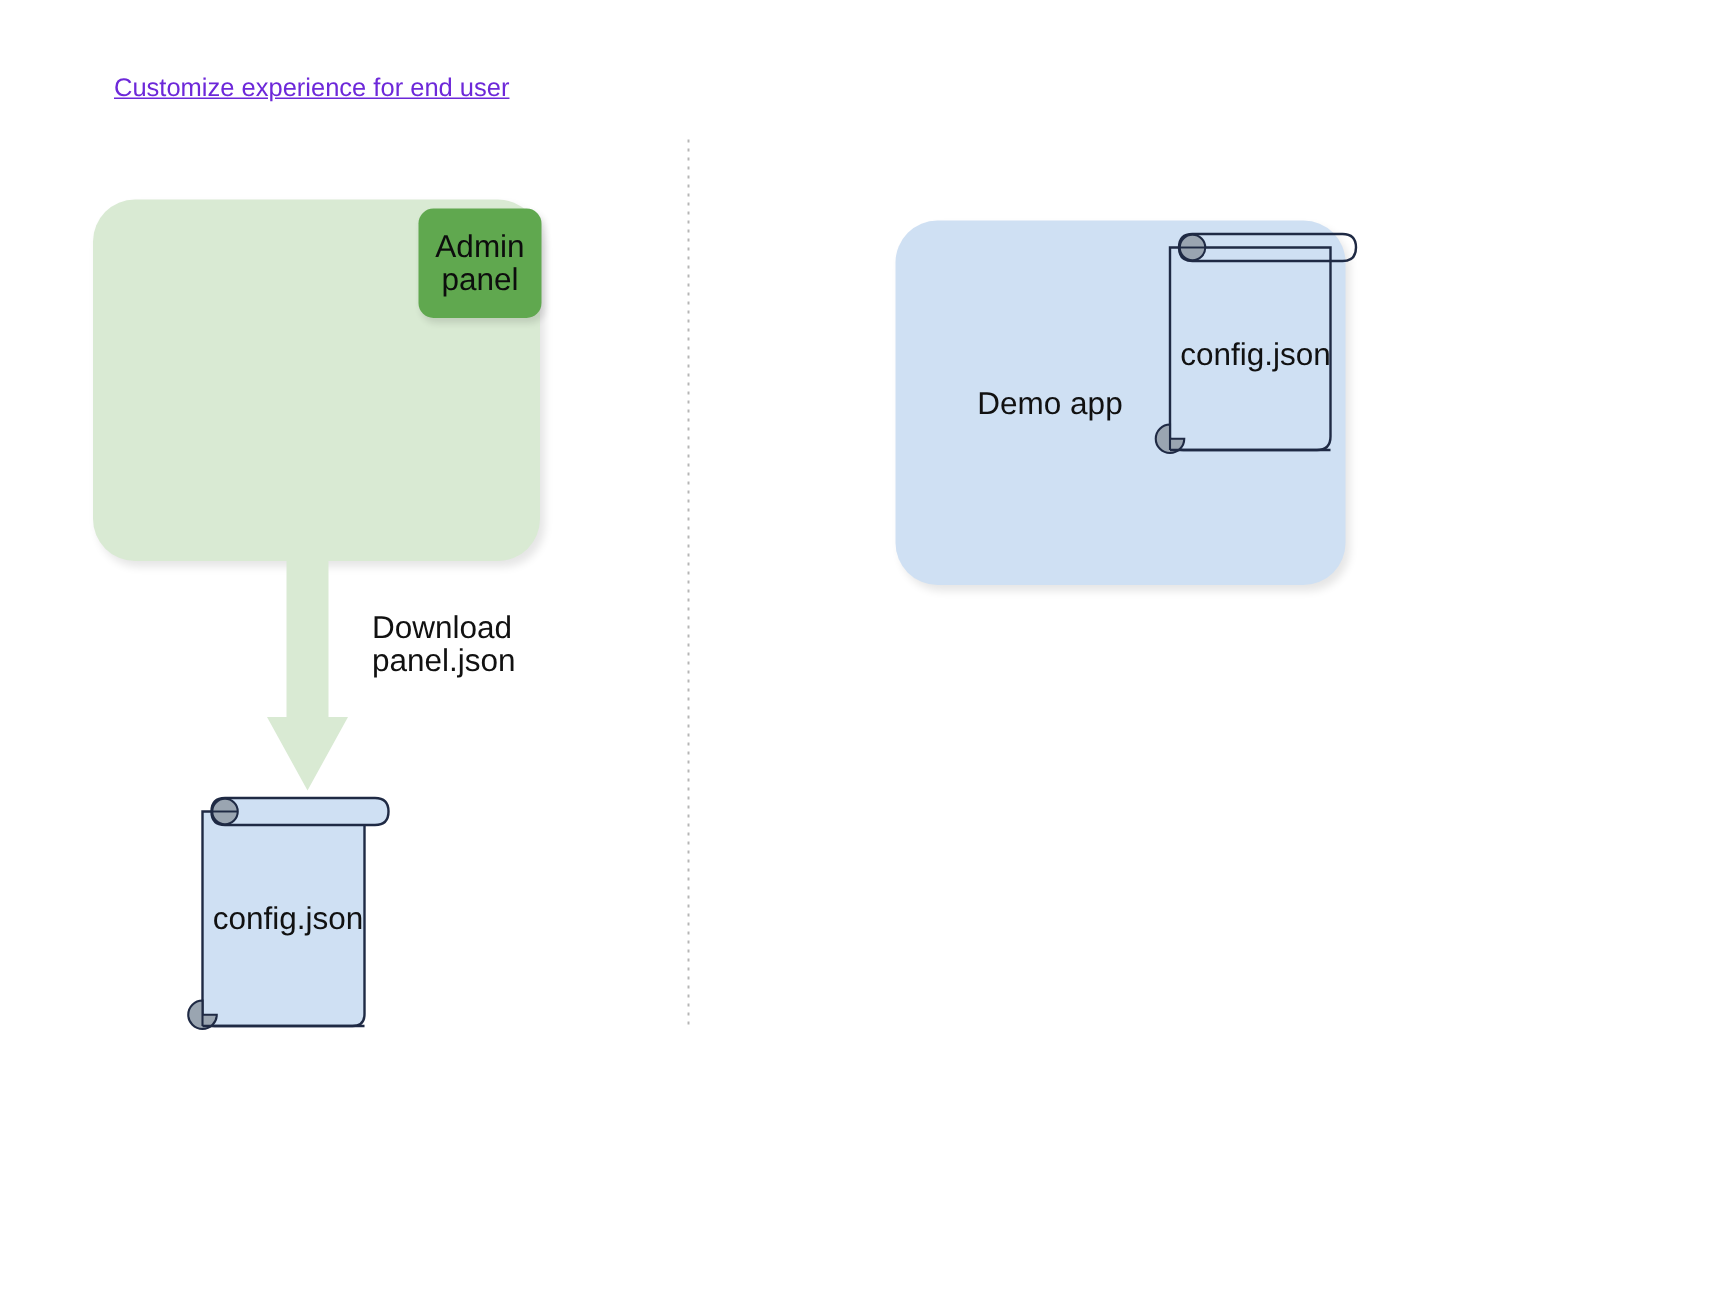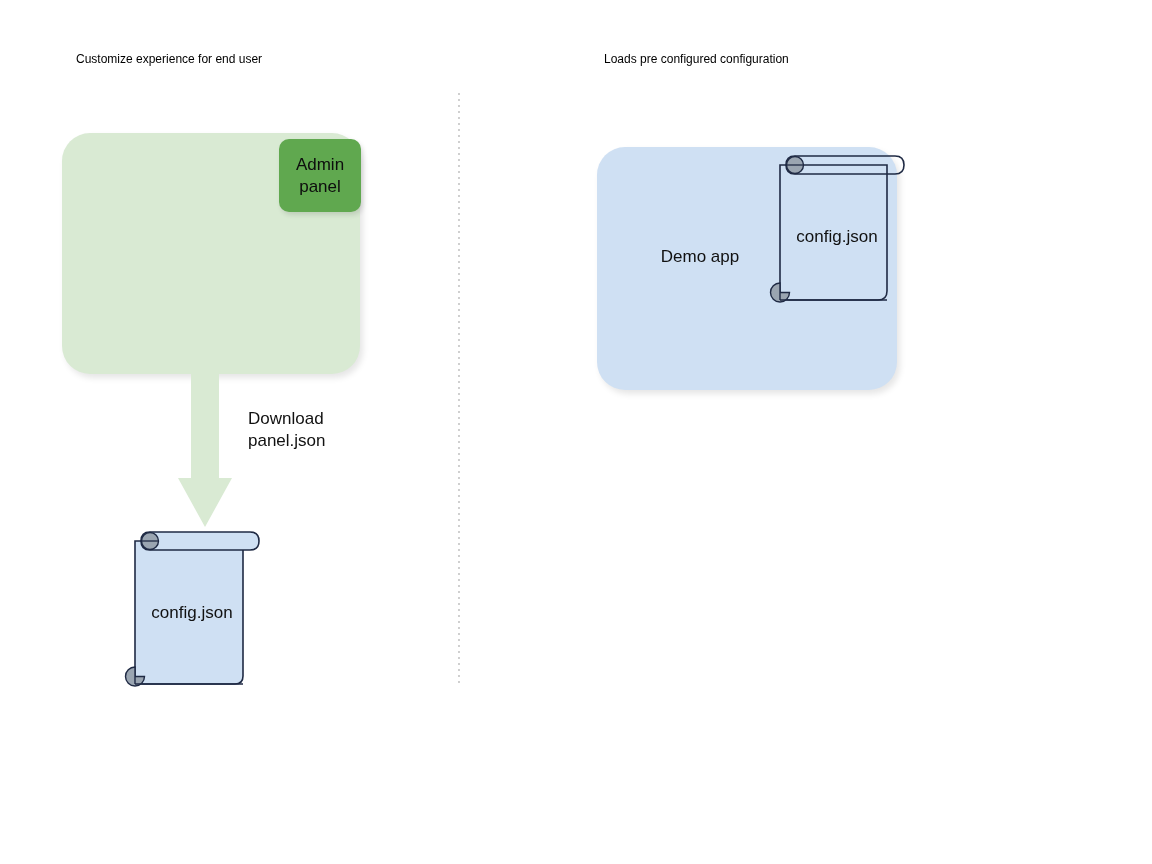--- a/index.html
+++ b/index.html
@@ -18,39 +18,40 @@
     -webkit-font-smoothing: antialiased;
   }
   .canvas {
     position: absolute;
     inset: 0;
   }
 
   
   .label {
     position: absolute;
-    font-size: 12px;
+    font-size: 17px;
     line-height: 22px;
-    color: #000000;
+    color: #6d28d9;
     white-space: pre;
+    text-decoration: underline;
   }
   .title-left  { left: 76px;  top: 48px; }
   .title-right { left: 604px; top: 48px; }
 
   .center-label {
     position: absolute;
-    font-size: 17px;
+    font-size: 21px;
     line-height: 22px;
     text-align: center;
     color: #111111;
     white-space: pre;
   }
 
   #admin-app-label  { left: 62px;  top: 243px; width: 298px; }
-  #demo-app-label   { left: 600px; top: 246px; width: 200px; }
+  #demo-app-label   { left: 600px; top: 259px; width: 200px; }
   #admin-panel-label{ left: 280px; top: 154px; width: 80px; line-height: 22px; color:#0d0d0d; }
   #download-label   { left: 248px; top: 408px; width: 180px; text-align: left; }
   #loads-label      { left: 560px; top: 443px; width: 280px; }
   #doc-left-label   { left: 141px; top: 602px; width: 102px; }
   #doc-right-label  { left: 786px; top: 226px; width: 102px; }
 
   
   .app-box {
     position: absolute;
     border-radius: 28px;
@@ -85,21 +86,20 @@
     pointer-events: none;
   }
 </style>
 </head>
 <body>
 
 <div class="canvas">
 
   <div class="label title-left">Customize experience for end user</div>
 
-  <div class="label title-right">Loads pre configured configuration</div>
 
   <div class="app-box" id="admin-app-box"></div>
 
 
   <div id="admin-panel-box"></div>
 
   <div class="center-label" id="admin-panel-label">Admin
 panel</div>
 
   <svg class="svg-layer" viewBox="0 0 1152 864">

